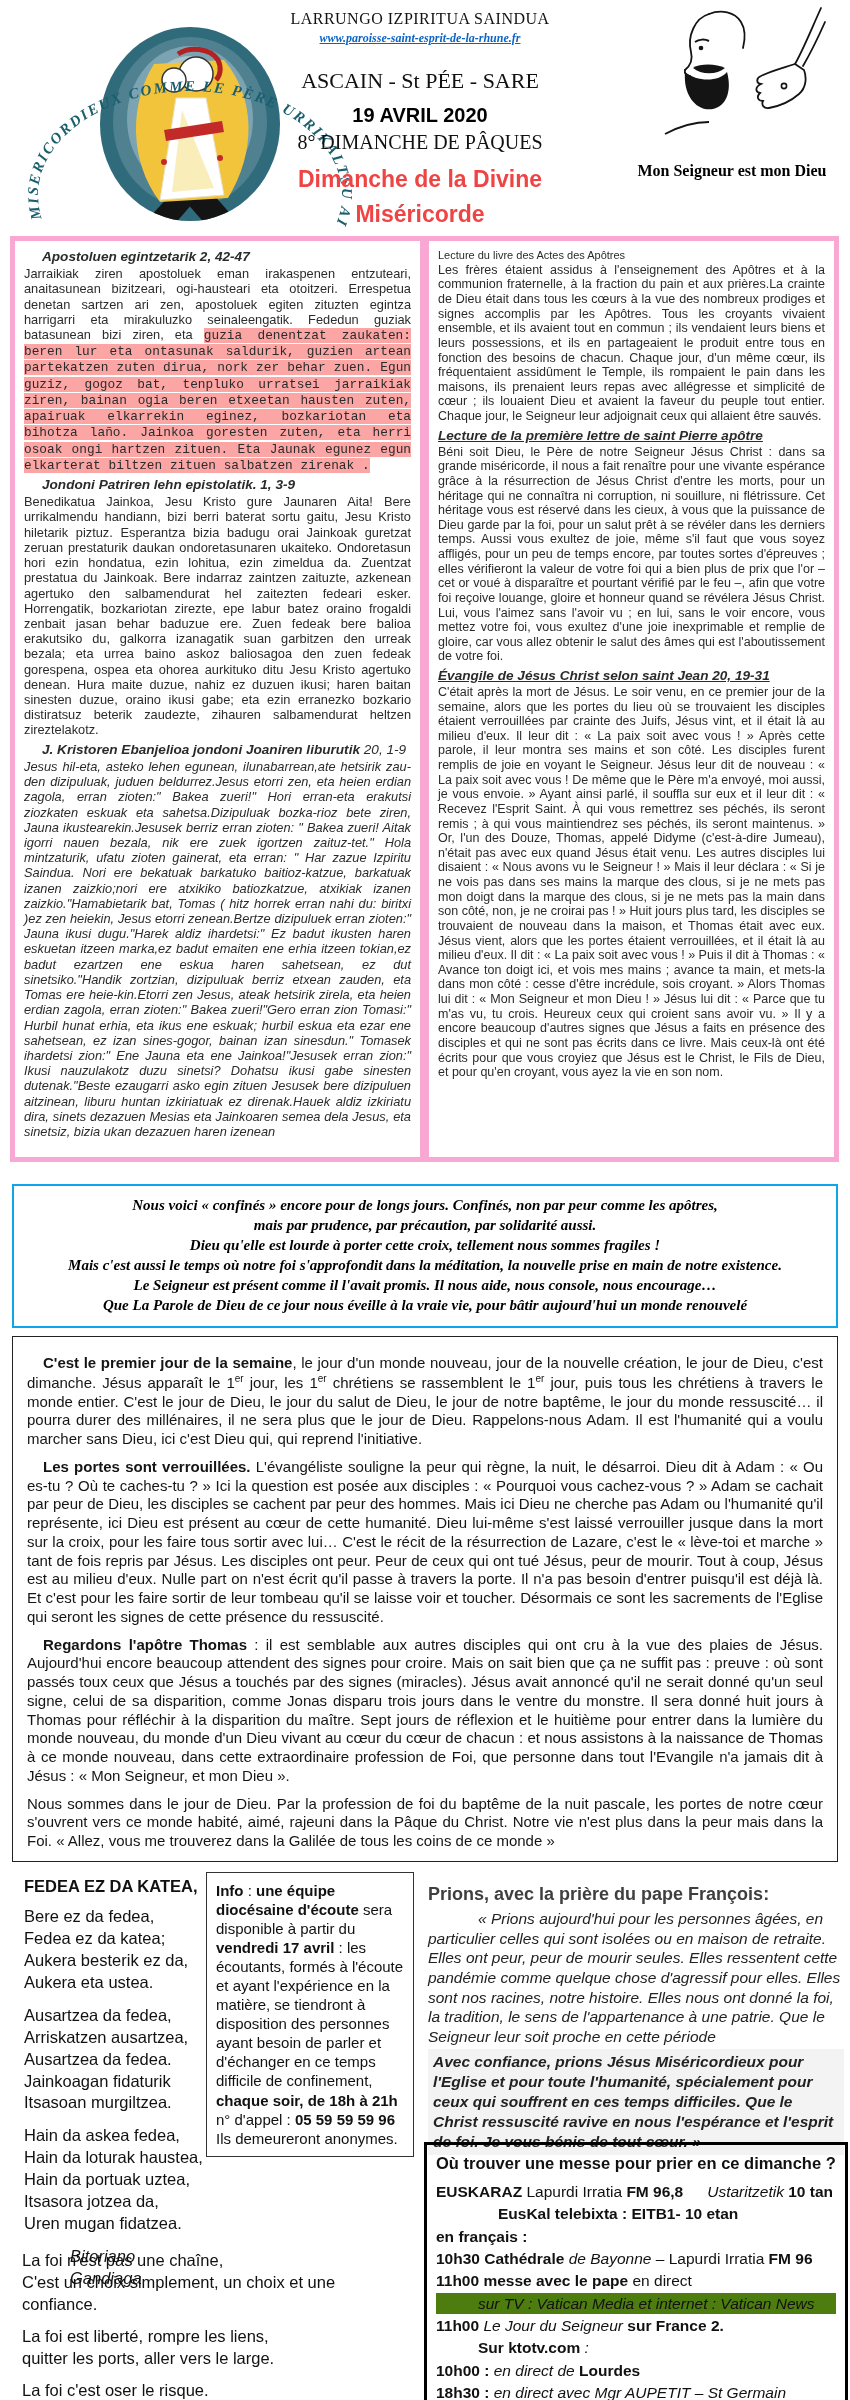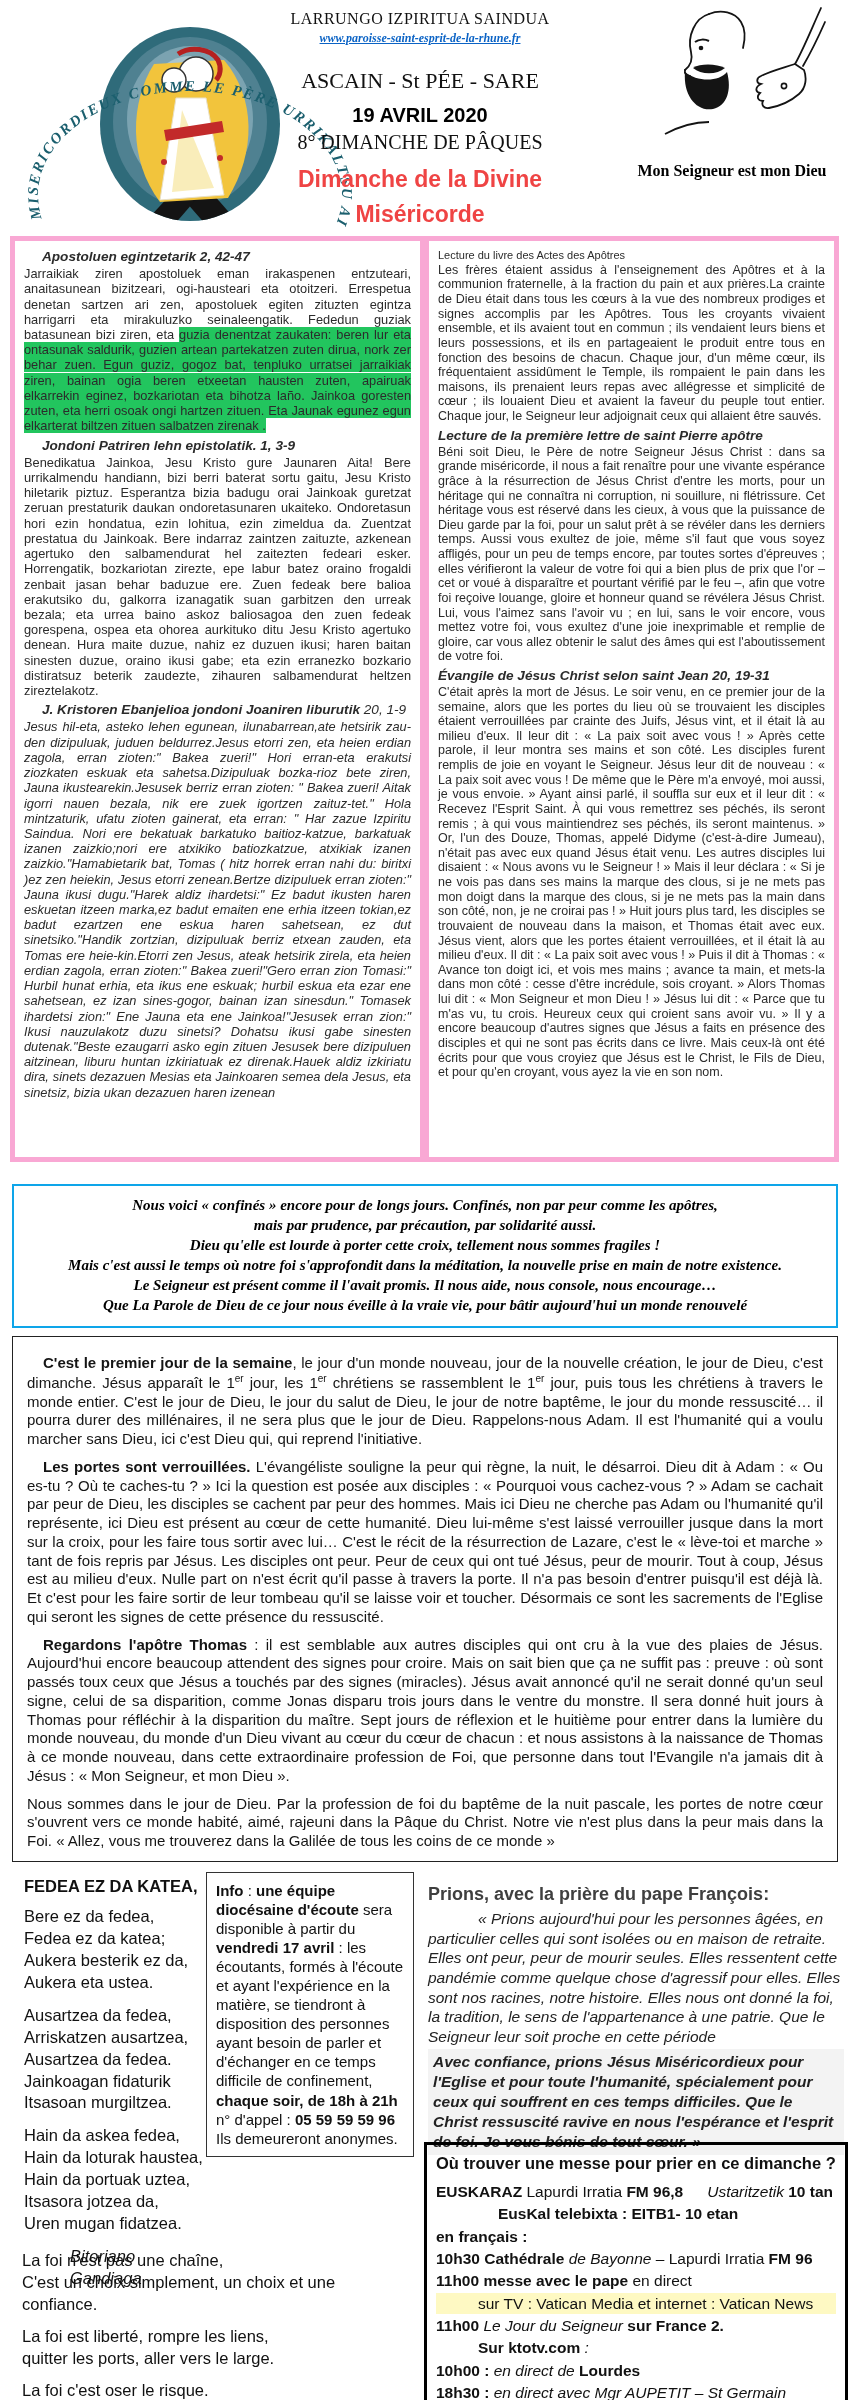--- a/index.html
+++ b/index.html
@@ -19,24 +19,24 @@
   .illus{position:absolute;left:628px;top:6px;width:208px;text-align:center;}
   .illus-cap{margin-top:2px;font-family:"Liberation Serif",serif;font-weight:bold;font-size:16px;color:#000;}
   
   .readings{display:flex;margin:0 10px;height:926px;}
   .rcol{width:50%;box-sizing:border-box;border:5px solid #f9a8d4;padding:6px 9px;overflow:hidden;
         text-align:justify;color:#2b2b2b;}
   .rcol.right{margin-left:-1px;font-size:12.5px;line-height:1.17;}
   .rcol.left{font-size:12.8px;line-height:1.19;}
   .bq-title{font-weight:bold;font-style:italic;font-size:13.6px;text-indent:18px;margin:2px 0 1px;}
   .bq-ref{font-weight:normal;}
-  .hl{background:#22c55e;}
+  .hl{background:#fca5a5;font-family:Liberation Mono, monospace;}
   .gospel-bq{font-style:italic;}
   .fr-title{font-size:11px;margin:2px 0 1px;}
-  .fr-title.bi{font-weight:bold;font-style:italic;font-size:13.6px;}
+  .fr-title.bi{font-weight:bold;font-style:italic;font-size:13.6px;text-decoration:underline;}
   .rcol p{margin:0 0 4px;}
   
   .quotebox{margin:22px 12px 0;border:2px solid #0ea5e9;padding:9px 8px;height:122px;overflow:hidden;
             text-align:center;font-family:"Liberation Serif",serif;font-weight:bold;font-style:italic;
             font-size:15px;line-height:1.34;color:#000;}
   
   .commentary{margin:8px 12px 0;border:1.5px solid #222;padding:8px 14px;height:508px;overflow:hidden;
               font-size:15px;line-height:1.25;text-align:justify;color:#151515;}
   .commentary p{margin:9px 0;}
   .commentary p.ind{text-indent:16px;}
@@ -54,21 +54,21 @@
   .prions{position:absolute;left:428px;top:4px;width:416px;margin-top:8px;}
   .prions-h{font-weight:bold;font-size:18px;color:#3f3f3f;margin-bottom:4px;}
   .prayer1{font-style:italic;font-size:15.5px;line-height:1.27;text-indent:50px;color:#222;}
   .prayer2{font-style:italic;font-weight:bold;font-size:15.5px;line-height:1.3;background:#f3f3f3;
            padding:3px 5px;color:#222;margin-top:2px;}
   .messebox{position:absolute;left:424px;top:270px;width:400px;border:3px solid #000;padding:7px 9px;
             font-size:15.5px;line-height:1.38;color:#111;overflow:hidden;}
   .messe-h{font-weight:bold;font-size:16.5px;margin-bottom:6px;}
   .mline{margin:1px 0;}
   .mcenter{padding-left:62px;}
-  .mgray{background:#fef9c3;padding-left:42px;}
+  .mgray{background:#4d7c0f;padding-left:42px;font-style:italic;}
   .mindent{padding-left:42px;}
   .gap{display:inline-block;width:24px;}
   .poem-fr{position:absolute;left:22px;top:378px;width:390px;font-size:16.5px;line-height:1.33;color:#111;}
   .poem-fr .stanza{margin-bottom:10px;}
 </style>
 </head>
 <body>
 
 <div class="page">
 

